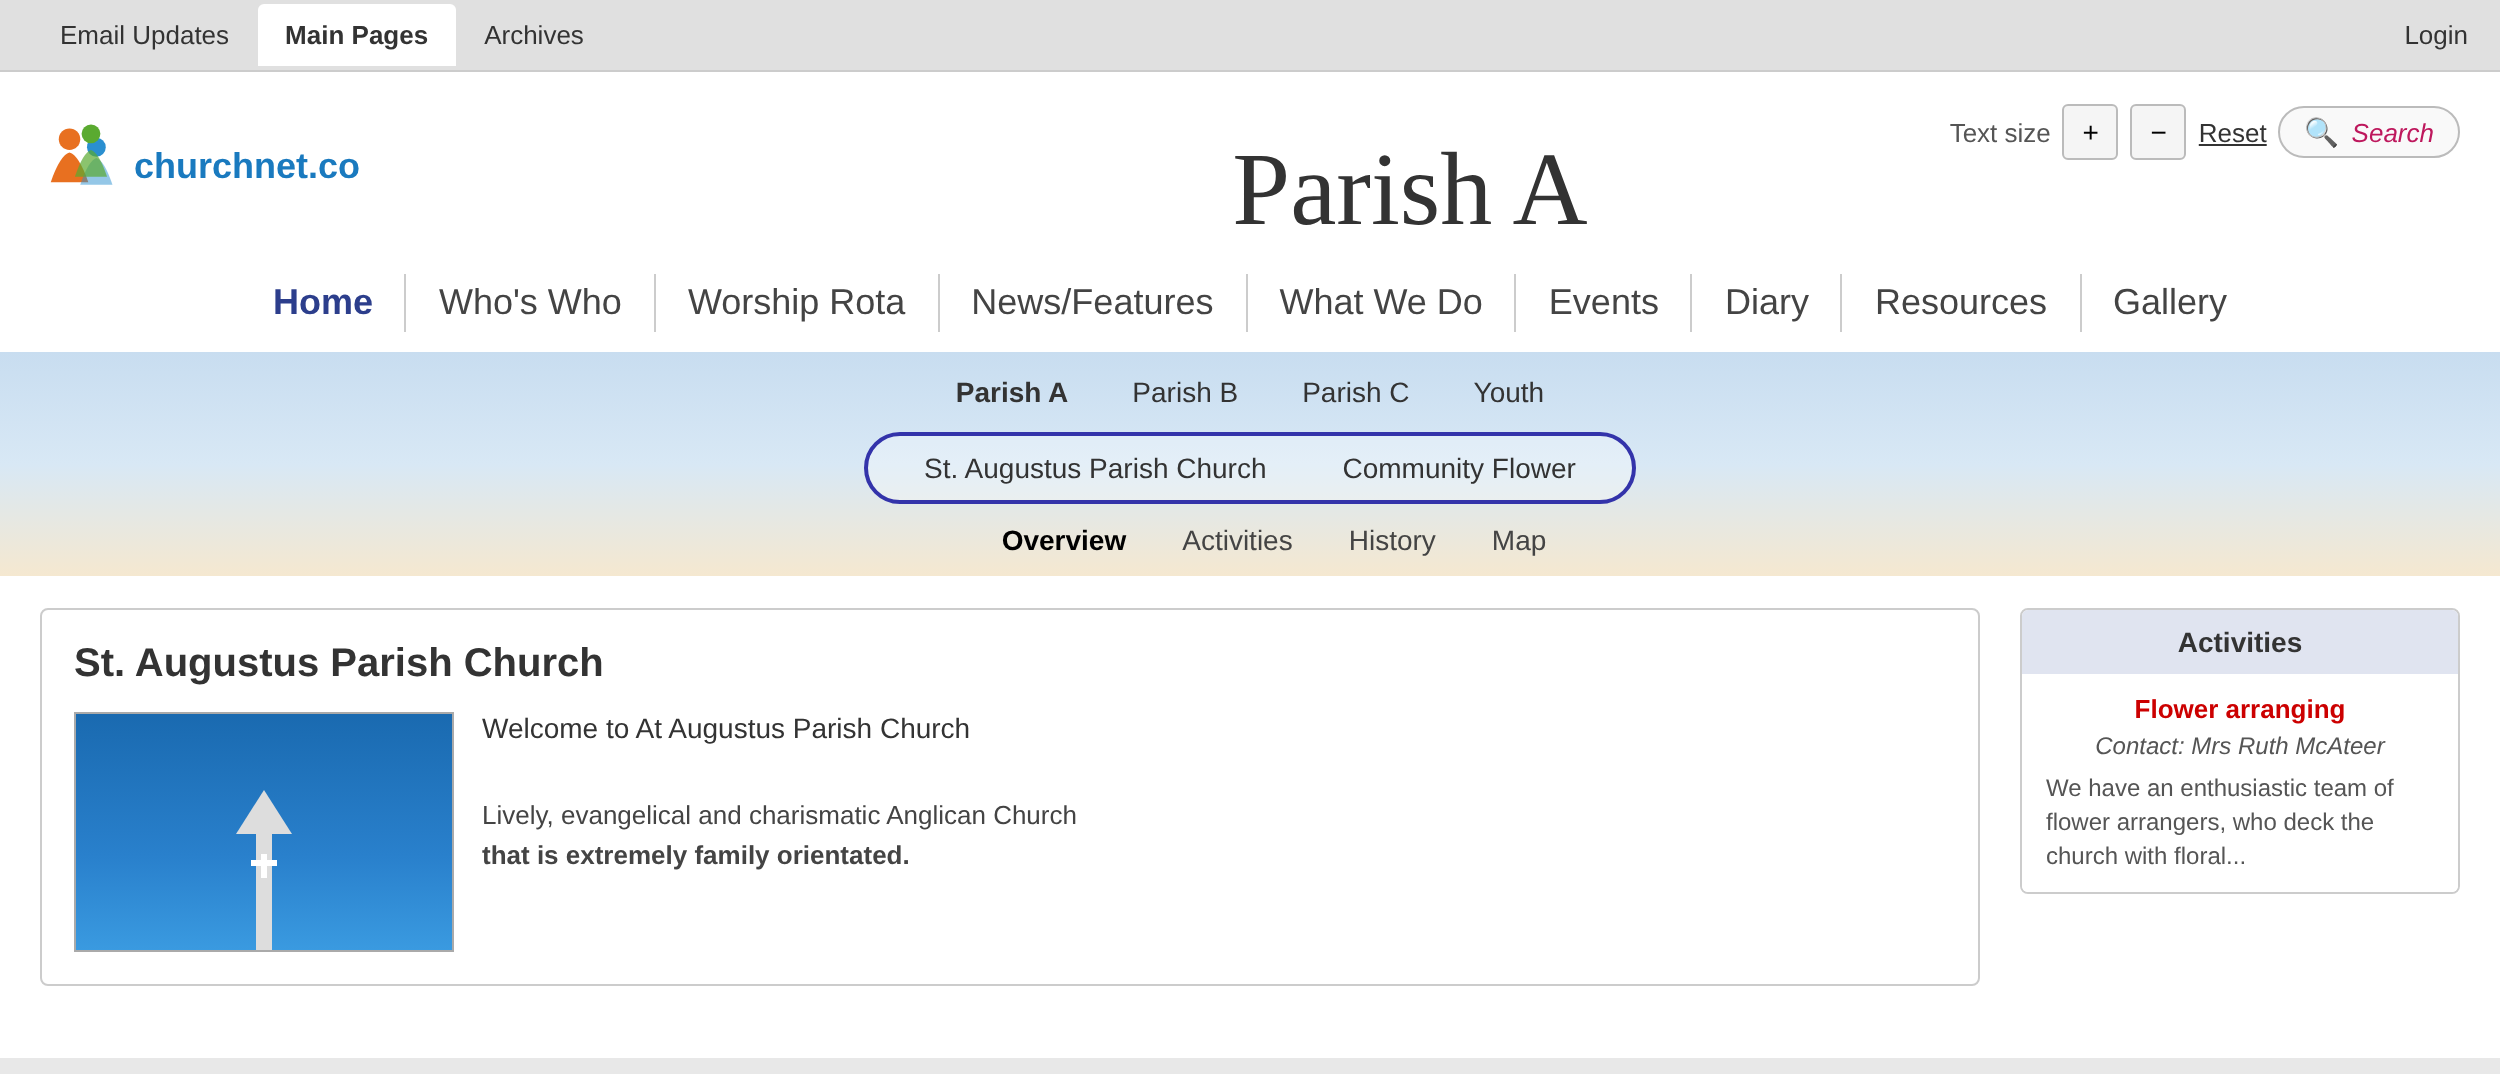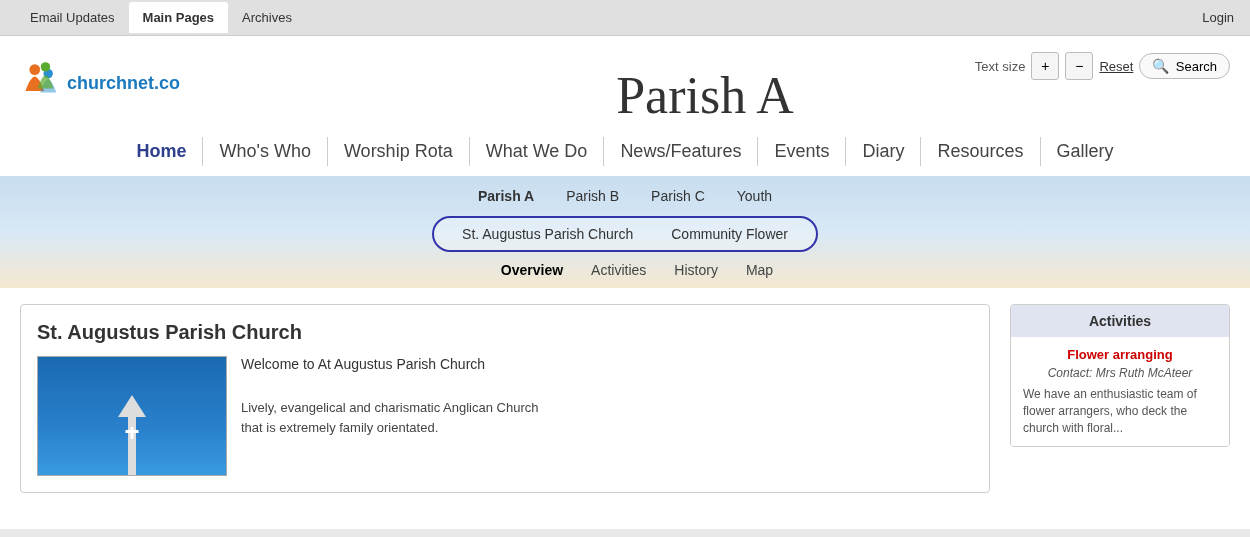--- a/index.html
+++ b/index.html
@@ -127,22 +127,23 @@
       padding: 4px 12px;
       background: #f9f9f9;
       gap: 6px;
       cursor: text;
     }
     #search-icon-char {
       color: #777;
       font-size: 14px;
     }
     #search-input-text {
-      color: #000000;
-      font-size: 13px;
+      color: #be185d;
+      font-size: 13px;
+      font-style: italic;
     }
 
     
     #main-nav {
       display: flex;
       align-items: center;
       justify-content: center;
       padding: 12px 0 10px 0;
       gap: 0;
     }
@@ -299,21 +300,21 @@
       font-size: 14px;
       color: #333;
       margin-bottom: 10px;
     }
     #desc-text {
       font-size: 13px;
       color: #444;
       line-height: 1.5;
     }
     #desc-text strong {
-      font-weight: normal;
+      font-weight: bold;
       text-align: right;
     }
 
     #sidebar {
       width: 220px;
       flex-shrink: 0;
     }
     #activities-box {
       border: 1px solid #ccc;
       border-radius: 4px;
@@ -395,22 +396,22 @@
         <span id="search-icon-char">🔍</span>
         <span id="search-input-text">Search</span>
       </div>
     </div>
   </div>
 
   <div id="main-nav">
     <div class="main-nav-item active">Home</div>
     <div class="main-nav-item">Who's Who</div>
     <div class="main-nav-item">Worship Rota</div>
+    <div class="main-nav-item">News/Features</div>
     <div class="main-nav-item">What We Do</div>
-    <div class="main-nav-item">News/Features</div>
     <div class="main-nav-item">Events</div>
     <div class="main-nav-item">Diary</div>
     <div class="main-nav-item">Resources</div>
     <div class="main-nav-item">Gallery</div>
   </div>
 
   <div id="sub-nav-band">
 
     <div id="parish-tabs">
       <div class="parish-tab active">Parish A</div>

